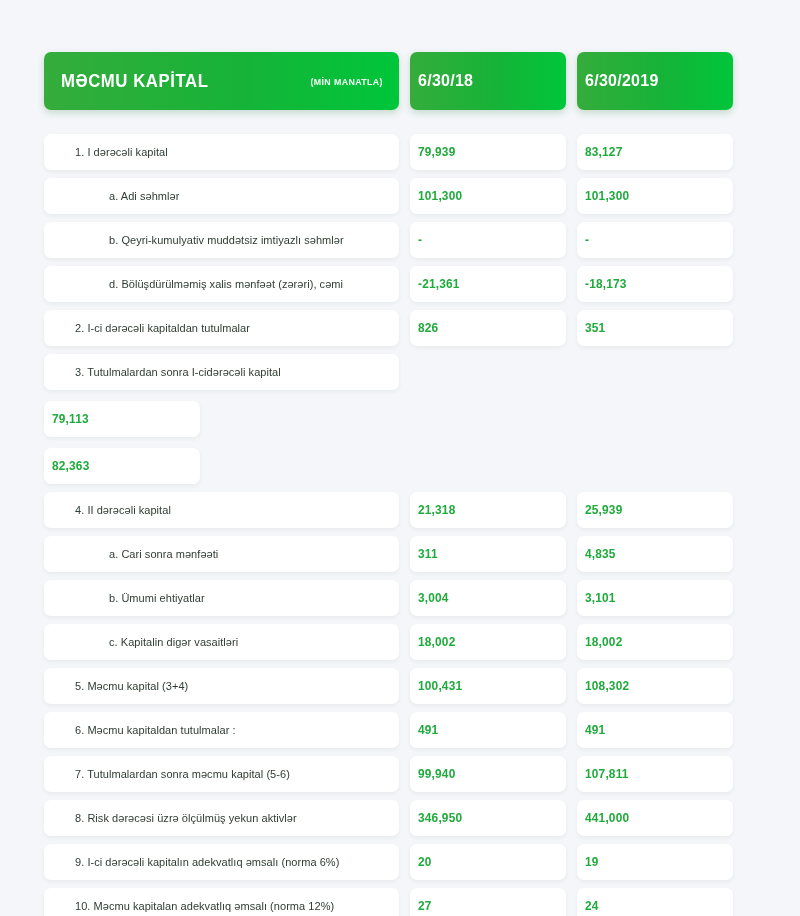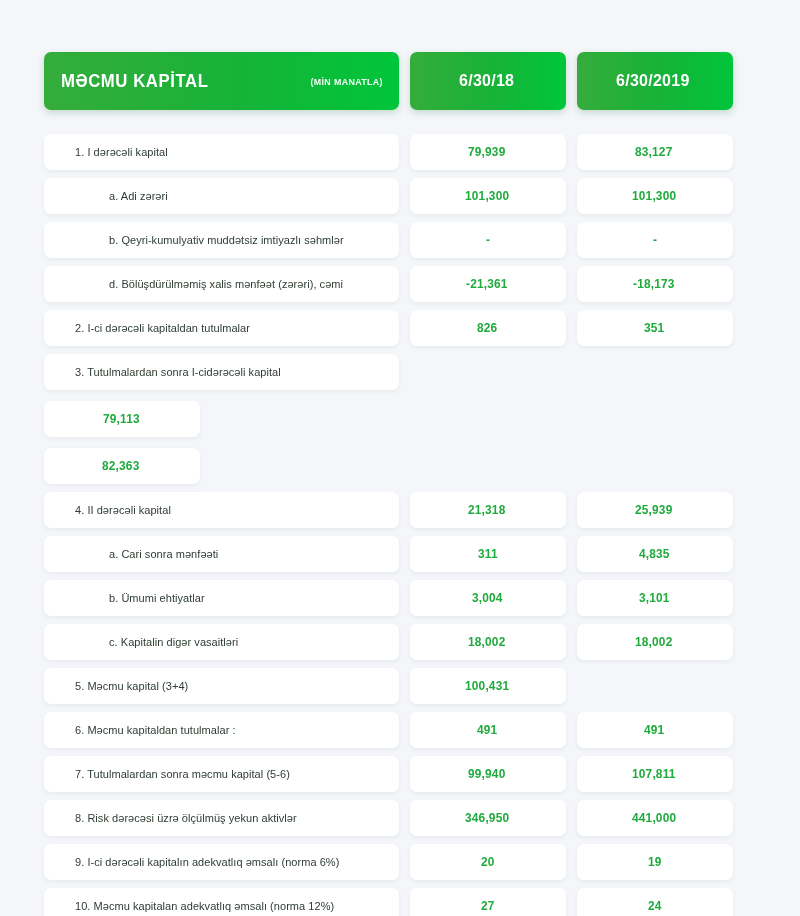--- a/index.html
+++ b/index.html
@@ -59,22 +59,21 @@
     font-size: 9.5px;
     font-weight: bold;
     letter-spacing: 0.4px;
     opacity: 0.97;
     transform: scaleX(0.93);
     transform-origin: right center;
   }
   .cell-col {
     width: 156px;
     box-sizing: border-box;
-    padding: 0 28px;
-    justify-content: center;
+    padding: 0 8px;
   }
   .col-head {
     font-size: 17px;
     font-weight: bold;
     letter-spacing: 0.3px;
     transform: scaleX(0.94);
     transform-origin: left center;
   }
 
   
@@ -135,21 +134,21 @@
           </div>
           <div class="cell cell-col">
             <span class="value">79,939</span>
           </div>
           <div class="cell cell-col">
             <span class="value">83,127</span>
           </div>
         </div>
         <div class="row body-row" style="margin-top: 8px;">
           <div class="cell cell-title">
-            <span class="label lvl1">a. Adi zərəri</span>
+            <span class="label lvl1">a. Adi səhmlər</span>
           </div>
           <div class="cell cell-col">
             <span class="value">101,300</span>
           </div>
           <div class="cell cell-col">
             <span class="value">101,300</span>
           </div>
         </div>
         <div class="row body-row" style="margin-top: 8px;">
           <div class="cell cell-title">
@@ -238,20 +237,23 @@
           <div class="cell cell-col">
             <span class="value">18,002</span>
           </div>
         </div>
         <div class="row body-row" style="margin-top: 8px;">
           <div class="cell cell-title">
             <span class="label lvl0">5. Məcmu kapital (3+4)</span>
           </div>
           <div class="cell cell-col">
             <span class="value">100,431</span>
+          </div>
+          <div class="cell cell-col">
+            <span class="value">108,302</span>
           </div>
         </div>
         <div class="row body-row" style="margin-top: 8px;">
           <div class="cell cell-title">
             <span class="label lvl0">6. Məcmu kapitaldan tutulmalar :</span>
           </div>
           <div class="cell cell-col">
             <span class="value">491</span>
           </div>
           <div class="cell cell-col">

